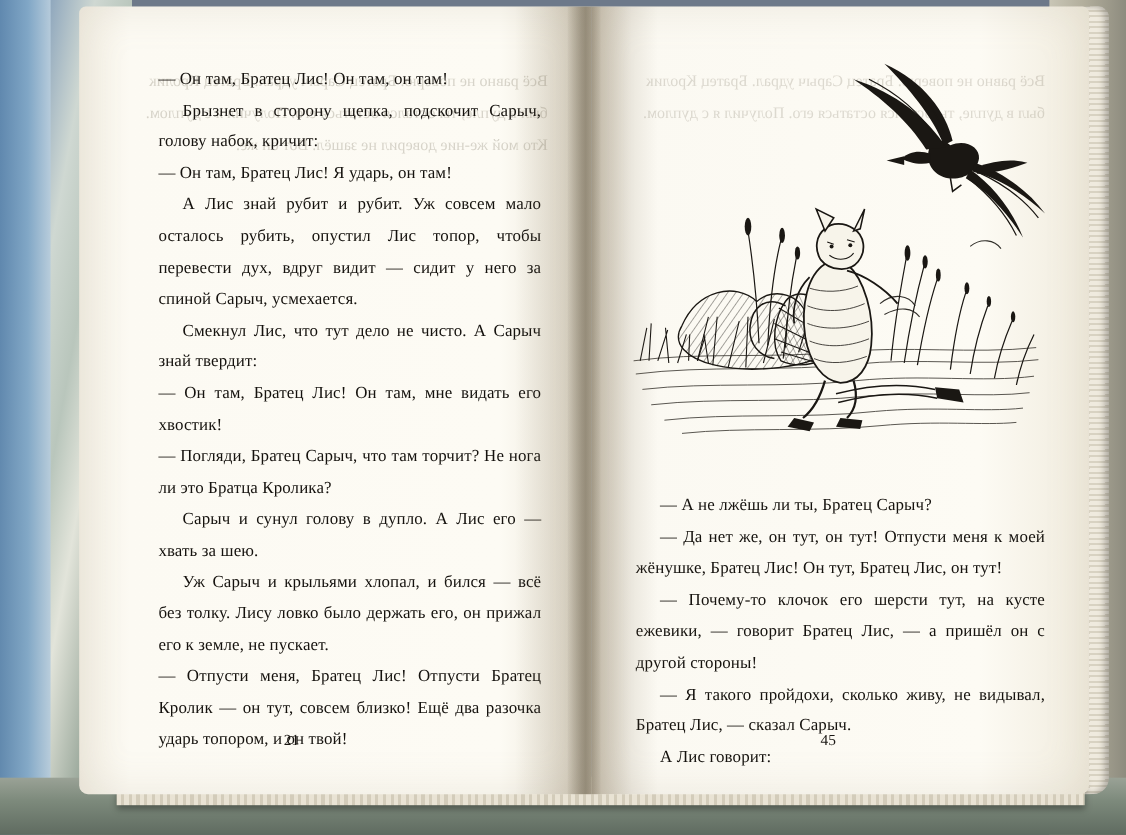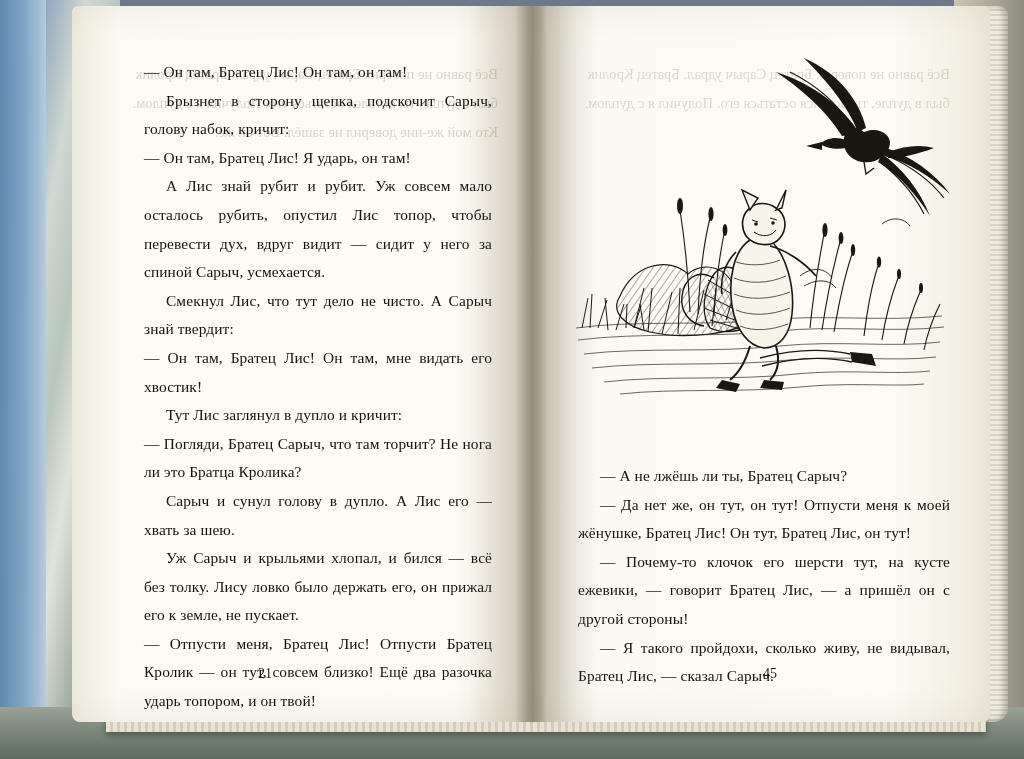--- a/index.html
+++ b/index.html
@@ -136,38 +136,38 @@
     right: 46px;
     font-size: 15.4px;
     line-height: 28.6px;
     color: #15120e;
     text-align: justify;
     text-justify: inter-word;
     hyphens: manual;
     letter-spacing: .1px;
   }
   .page-right .body-text {
-    top: 456px;
+    top: 440px;
     left: 40px;
     right: 40px;
   }
   .body-text p {
     margin: 0;
     text-indent: 22px;
   }
   .body-text p.noindent { text-indent: 0; }
 
   .folio {
     position: absolute;
     bottom: 40px;
     font-size: 14px;
     color: #1a1713;
   }
   .page-left .folio { left: 186px; }
-  .page-right .folio { left: 225px; margin-top: 18px; }
+  .page-right .folio { left: 208px; margin-top: 18px; }
 
   
   .illus {
     position: absolute;
     top: 22px;
     left: 26px;
     width: 392px;
     height: 392px;
   }
   .illus svg { display: block; width: 100%; height: 100%; }
@@ -205,21 +205,20 @@
 
         <div class="ghost">Всё равно не поверю. Братец Сарыч удрал. Братец Кролик был в дупле, ты остался остаться его. Получил я с дуплом. Кто мой же-ние доверил не зашёл. Вот он же.</div>
 
         <div class="body-text">
           <p class="noindent">— Он там, Братец Лис! Он там, он там!</p>
           <p>Брызнет в сторону щепка, подскочит Сарыч, голову набок, кричит:</p>
           <p class="noindent">— Он там, Братец Лис! Я ударь, он там!</p>
           <p>А Лис знай рубит и рубит. Уж совсем мало осталось рубить, опустил Лис топор, чтобы перевести дух, вдруг видит — сидит у него за спиной Сарыч, усмехается.</p>
           <p>Смекнул Лис, что тут дело не чисто. А Сарыч знай твердит:</p>
           <p class="noindent">— Он там, Братец Лис! Он там, мне видать его хвостик!</p>
-          <p>Тут Лис заглянул в дупло и кричит:</p>
           <p class="noindent">— Погляди, Братец Сарыч, что там торчит? Не нога ли это Братца Кролика?</p>
           <p>Сарыч и сунул голову в дупло. А Лис его — хвать за шею.</p>
           <p>Уж Сарыч и крыльями хлопал, и бился — всё без толку. Лису ловко было держать его, он прижал его к земле, не пускает.</p>
           <p class="noindent">— Отпусти меня, Братец Лис! Отпусти Братец Кролик — он тут, совсем близко! Ещё два разочка ударь топором, и он твой!</p>
         </div>
 
         <div class="folio">21</div>
         <div class="curve-left"></div>
       </div>
     </div>
@@ -360,20 +359,21 @@
               <path d="M318 196 C328 188 340 190 346 198"></path>
             </g>
           </svg>
         </div>
 
         <div class="body-text">
           <p>— А не лжёшь ли ты, Братец Сарыч?</p>
           <p>— Да нет же, он тут, он тут! Отпусти меня к моей жёнушке, Братец Лис! Он тут, Братец Лис, он тут!</p>
           <p>— Почему-то клочок его шерсти тут, на кусте ежевики, — говорит Братец Лис, — а пришёл он с другой стороны!</p>
           <p>— Я такого пройдохи, сколько живу, не видывал, Братец Лис, — сказал Сарыч.</p>
+          <p>А Лис говорит:</p>
         </div>
 
         <div class="folio">45</div>
         <div class="curve-right"></div>
       </div>
     </div>
 
     <div class="gutter"></div>
   </div>
 </div>

